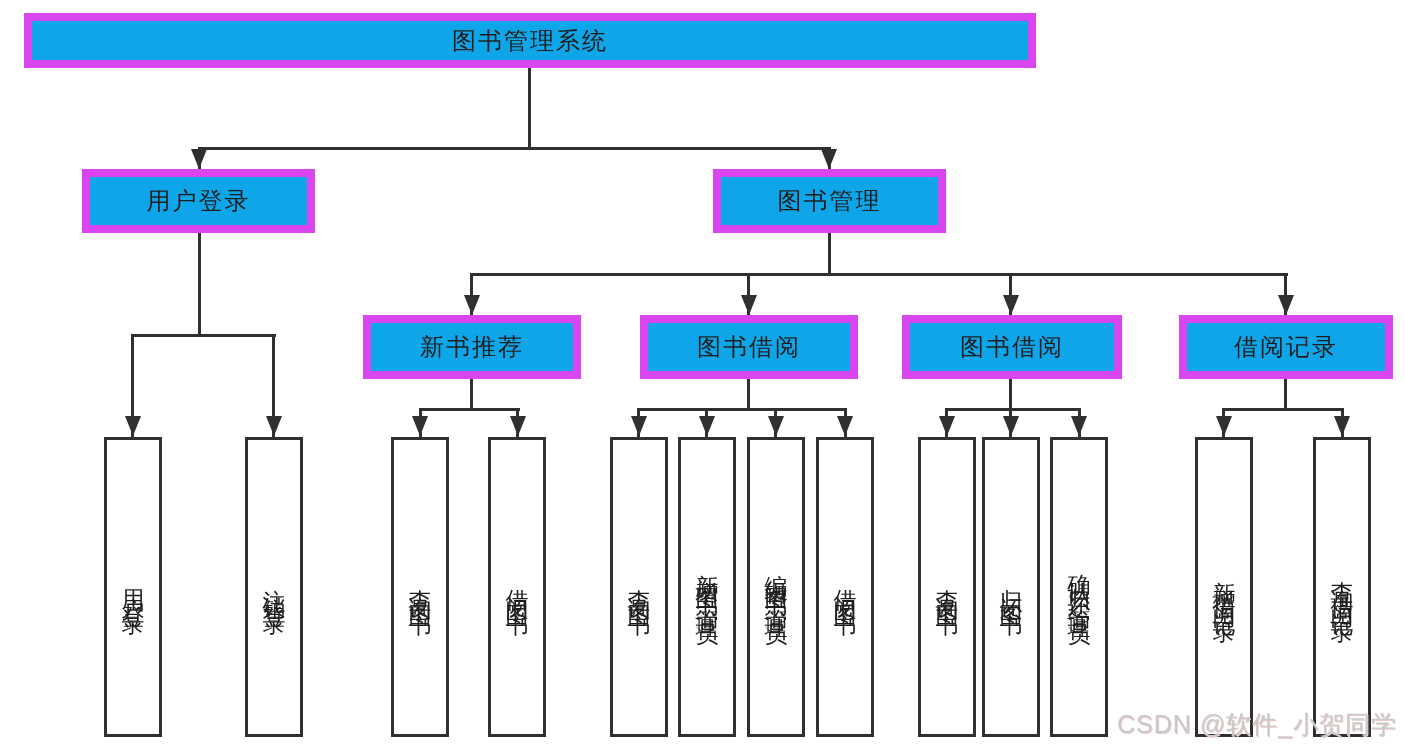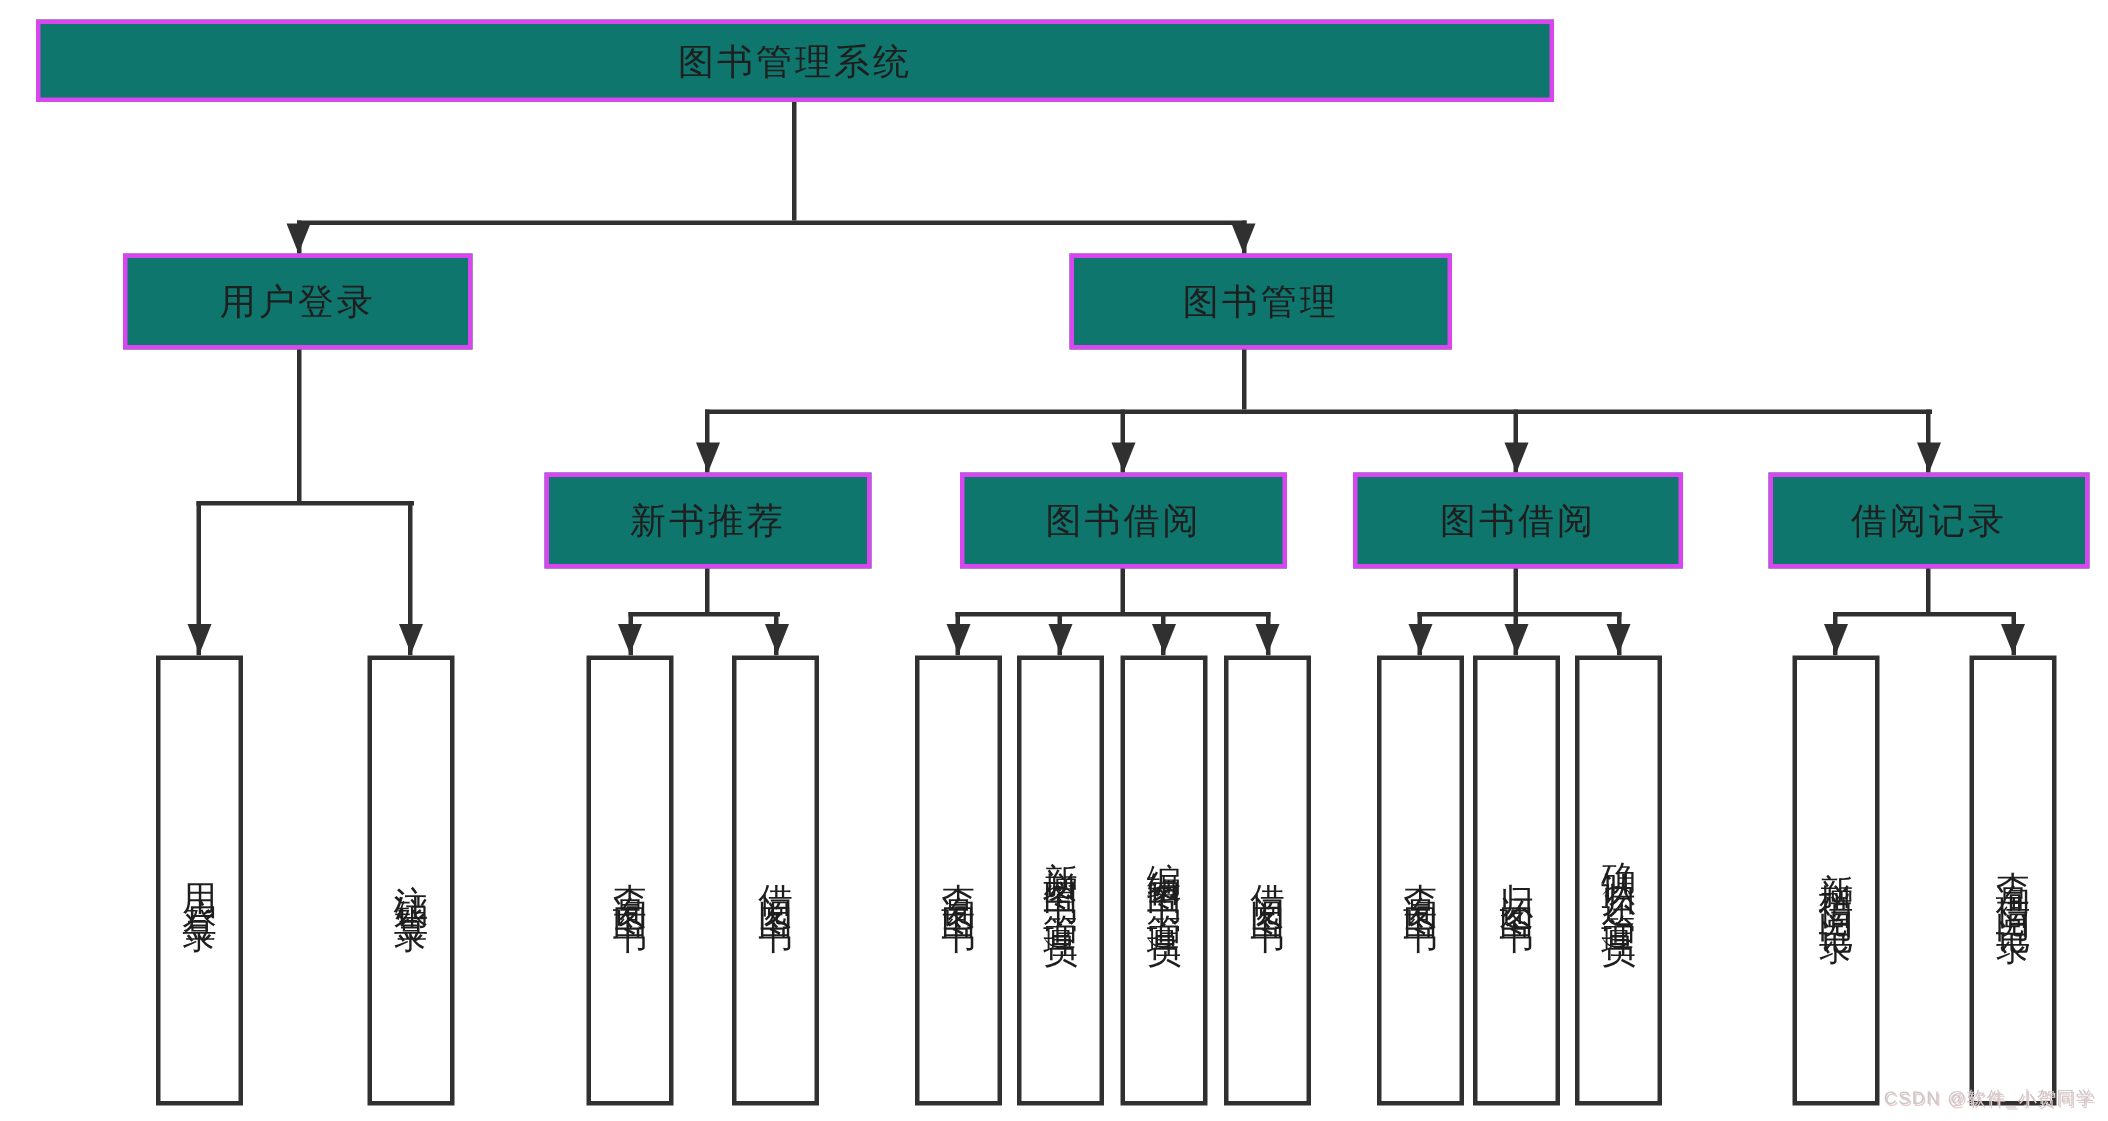--- a/index.html
+++ b/index.html
@@ -1,21 +1,21 @@
 <!DOCTYPE html>
 <html><head>
 <meta charset="utf-8">
 <style>
   html,body{margin:0;padding:0;background:#ffffff;}
   body{font-family:"Liberation Sans","DejaVu Sans",sans-serif;}
   #canvas{position:relative;width:1405px;height:747px;background:#ffffff;overflow:hidden;}
   .box{
     position:absolute;
-    border:3px solid #d946ef;
-    background:#0f766e;
+    border:8px solid #d946ef;
+    background:#0ea5e9;
     box-sizing:border-box;
     display:flex;align-items:center;justify-content:center;
     color:#1e1e1e;font-size:24px;letter-spacing:2px;
     white-space:nowrap;
   }
   .leafbox{
     position:absolute;
     border:3px solid #303030;
     background:#ffffff;
     box-sizing:border-box;
@@ -35,42 +35,42 @@
   .vline{position:absolute;width:3px;background:#303030;}
   .arrow{
     position:absolute;width:0;height:0;
     border-left:8px solid transparent;
     border-right:8px solid transparent;
     border-top:20px solid #303030;
   }
   .watermark{
     position:absolute;
     right:8px;bottom:6px;
-    font-size:12px;
+    font-size:25px;
     color:#c9c9c9;
     text-shadow:1px 1px 0 #eccaca;
     letter-spacing:1px;
   }
 </style>
 </head>
 <body>
 
 <div id="canvas">
 
   <div class="box" style="left:24px;top:13px;width:1012px;height:55px;">图书管理系统</div>
 
   <div class="vline" style="left:528px;top:68px;height:79px;"></div>
   <div class="hline" style="left:198px;top:147px;width:633px;"></div>
   <div class="vline" style="left:198px;top:147px;height:22px;"></div>
   <div class="arrow" style="left:191px;top:149px;"></div>
   <div class="vline" style="left:828px;top:147px;height:22px;"></div>
   <div class="arrow" style="left:821px;top:149px;"></div>
 
   <div class="box" style="left:82px;top:169px;width:233px;height:64px;">用户登录</div>
-  <div class="box" style="left:713px;top:169px;width:255px;height:64px;">图书管理</div>
+  <div class="box" style="left:713px;top:169px;width:233px;height:64px;">图书管理</div>
 
   <div class="vline" style="left:198px;top:233px;height:101px;"></div>
   <div class="hline" style="left:131px;top:334px;width:145px;"></div>
   <div class="vline" style="left:131px;top:334px;height:103px;"></div>
   <div class="arrow" style="left:125px;top:416px;"></div>
   <div class="vline" style="left:272px;top:334px;height:103px;"></div>
   <div class="arrow" style="left:266px;top:416px;"></div>
 
   <div class="vline" style="left:828px;top:233px;height:40px;"></div>
   <div class="hline" style="left:470px;top:273px;width:818px;"></div>

